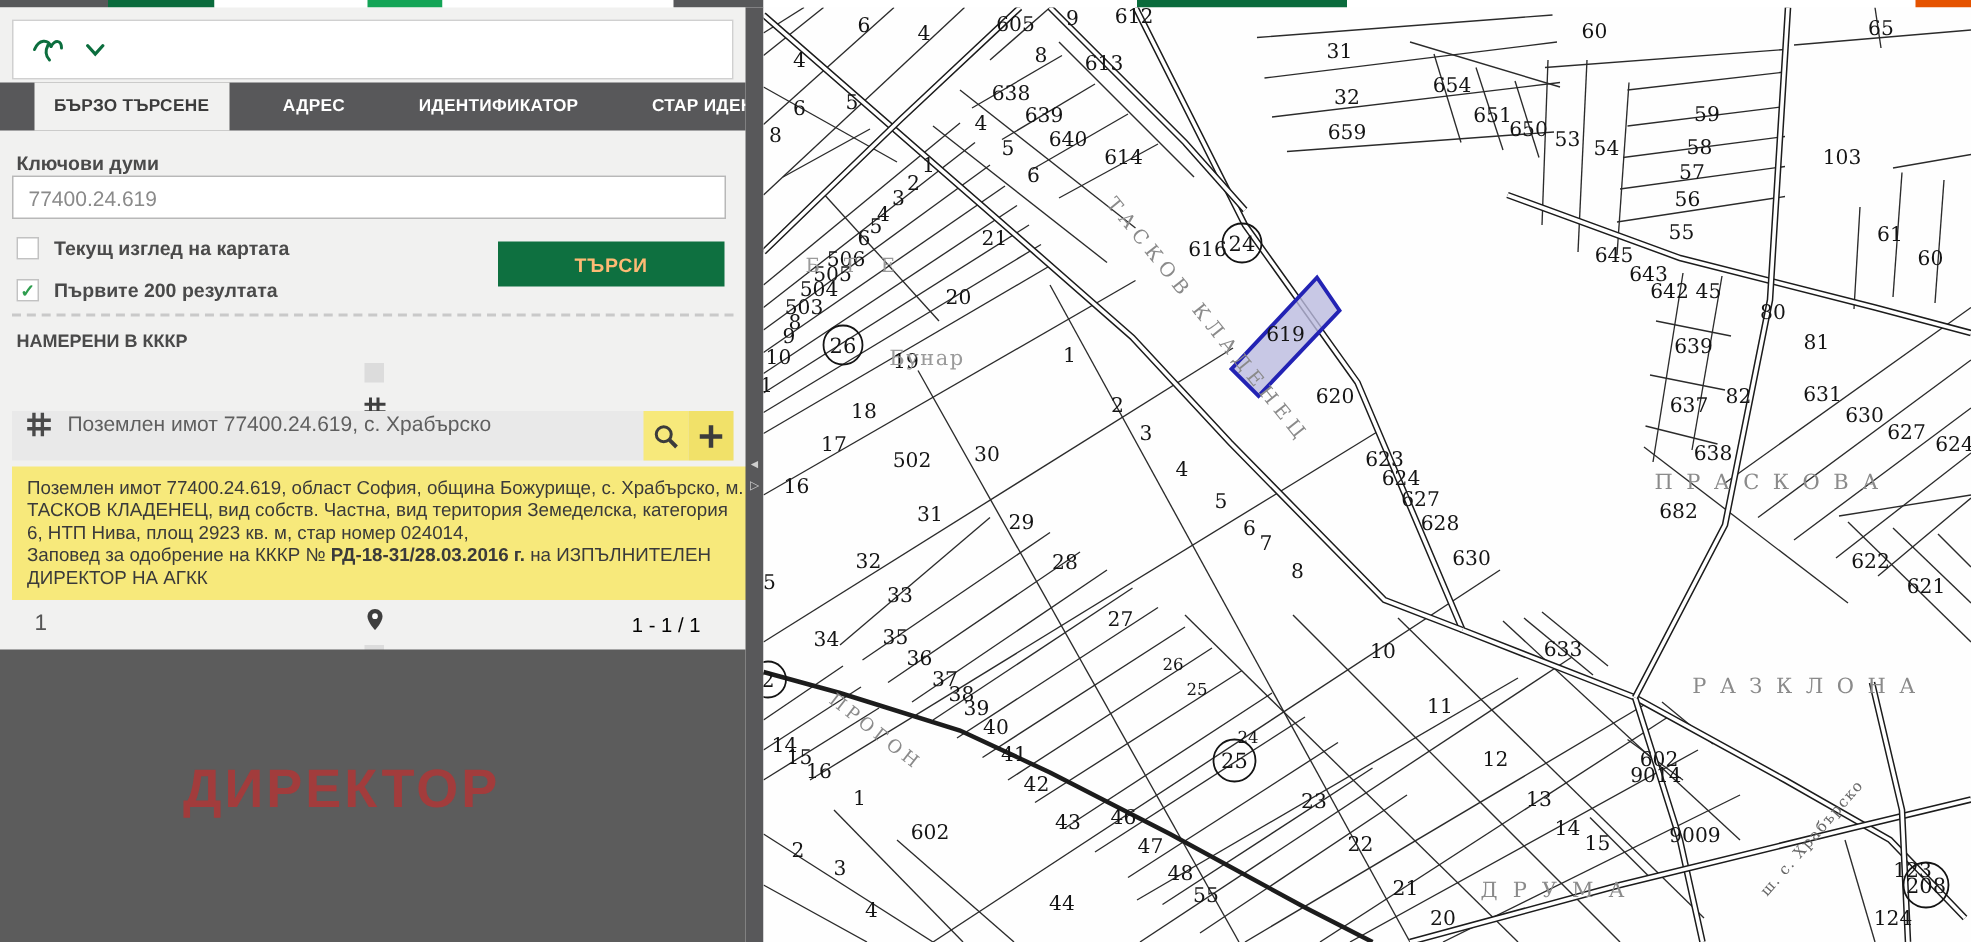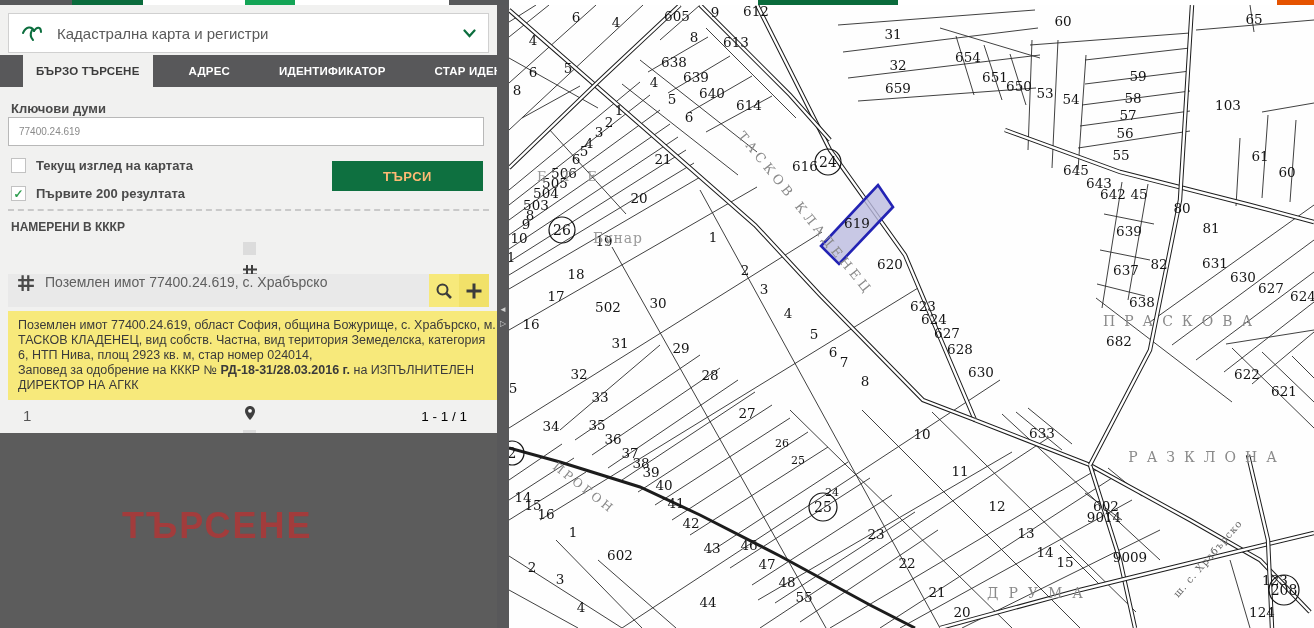--- a/index.html
+++ b/index.html
@@ -16,21 +16,21 @@
       border:1px solid #d0d0d0;box-sizing:border-box;display:flex;align-items:center;cursor:pointer;}
   #appheader .logo{margin:0 14px 0 12px;display:flex;}
   #appheader .title{flex:1;color:#5a5a5a;font-size:15px;}
   #appheader .chev{margin-right:12px;display:flex;}
   #tabbar{position:absolute;left:0;top:50px;width:497px;height:32px;background:#58585a;display:flex;}
   .tab{display:flex;align-items:center;padding:0 13px;font-size:11.5px;font-weight:bold;
       color:#fff;letter-spacing:.2px;cursor:pointer;white-space:nowrap;margin-left:23px;}
   .tab.active{background:#f1f1f0;color:#3c3c3c;}
   .fldlabel{position:absolute;left:11px;top:96px;font-size:13px;font-weight:bold;color:#4a4a4a;}
   #kw-input{position:absolute;left:8px;top:112px;width:476px;height:29px;box-sizing:border-box;
-      border:1px solid #b8b8b8;background:#fff;color:#8a8a8a;font-size:10px;padding:0 10px;
+      border:1px solid #b8b8b8;background:#fff;color:#8a8a8a;font-size:14px;padding:0 10px;
       font-family:"Liberation Sans",sans-serif;}
   .cbrow{position:absolute;left:11px;display:flex;align-items:center;gap:10px;cursor:pointer;}
   .cbrow .box{width:15px;height:15px;background:#fff;border:1px solid #c2c2c2;box-sizing:border-box;
       display:flex;align-items:center;justify-content:center;font-size:12px;color:#2f9e4f;font-weight:bold;}
   .cbrow .lbl{font-size:13px;font-weight:bold;color:#4a4a4a;}
   #search-btn{position:absolute;left:332px;top:156px;width:151px;height:30px;background:#0e7040;
       color:#fdba74;border:none;font-size:13px;font-weight:bold;letter-spacing:.5px;cursor:pointer;
       font-family:"Liberation Sans",sans-serif;}
   #dashsep{position:absolute;left:8px;top:204px;width:481px;border-top:2px dashed #c9c9c9;}
   #found-header{position:absolute;left:11px;top:215px;font-size:12px;font-weight:bold;color:#4a4a4a;}
@@ -80,21 +80,20 @@
 <div id="sidebar">
 
   <div id="appheader">
     <span class="logo">
       <svg width="22" height="20" viewBox="0 0 22 20" fill="none" stroke="#0c6e3e" stroke-width="2" stroke-linecap="round">
         <path d="M2,10 C5,3 11,3 13,8"></path>
           <path d="M13,8 C16,3 20,4 20,9"></path>
           <path d="M11,7 C9,11 9,14 12,17"></path>
       </svg>
     </span>
-    <span class="title">Кадастрална карта и регистри</span>
     <span class="chev">
       <svg width="13" height="9" viewBox="0 0 13 9" fill="none" stroke="#0c6e3e" stroke-width="2.2" stroke-linecap="round">
         <path d="M1.5,1.5 L6.5,7 L11.5,1.5"></path>
       </svg>
     </span>
   </div>
 
   <div id="tabbar">
     <span class="tab active">БЪРЗО ТЪРСЕНЕ</span>
     <span class="tab">АДРЕС</span>
@@ -202,21 +201,21 @@
     <p>Поземлен имот 77400.24.619, област София, община Божурище, с. Храбърско, м. ТАСКОВ КЛАДЕНЕЦ, вид собств. Частна, вид територия Земеделска, категория 6, НТП Нива, площ 2923 кв. м, стар номер 024014,</p>
     <p><span>Заповед за одобрение на КККР № </span><b>РД-18-31/28.03.2016 г.</b><span> на ИЗПЪЛНИТЕЛЕН ДИРЕКТОР НА АГКК</span></p>
   </div>
 
   <div id="pagerow">
     <span class="pnum">1</span>
     <span class="prange">1 - 1 / 1</span>
   </div>
 
   <div id="sb-footer">
-    <div id="watermark" style="color: rgb(162, 60, 60);">ТЪРСЕНЕ</div>
+    <div id="watermark" style="color: rgb(162, 60, 60);">ДИРЕКТОР</div>
   </div>
 </div>
 
 <div id="collapse-strip">
   <span>◄</span>
   <span>▷</span>
 </div>
 
 <div id="map">
   <svg id="map-svg" width="805" height="623" viewBox="509 5 805 623" xmlns="http://www.w3.org/2000/svg">

